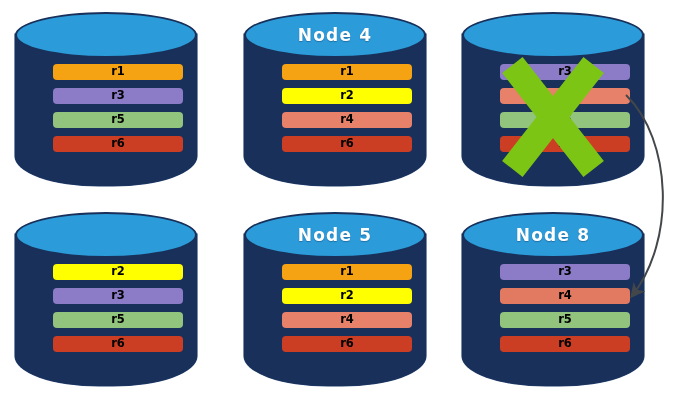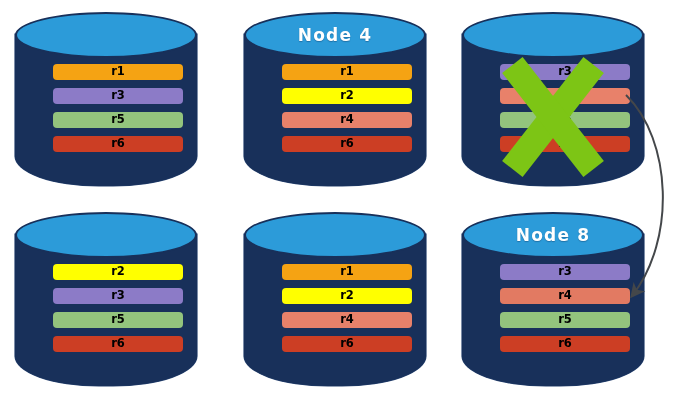--- a/index.html
+++ b/index.html
@@ -170,20 +170,21 @@
     </div>
     <div class="node" style="left: 244px; top: 212px;">
       <div class="cyl-body" style="background: rgb(24, 48, 90);"></div>
       <div class="records">
         <div class="rec" style="background: rgb(245, 163, 19);">r1</div>
         <div class="rec" style="background: rgb(255, 255, 0);">r2</div>
         <div class="rec" style="background: rgb(232, 129, 106);">r4</div>
         <div class="rec" style="background: rgb(204, 62, 36);">r6</div>
       </div>
       <div class="cyl-top" style="background: rgb(44, 155, 217);"></div>
+      <div class="cyl-title">Node 5</div>
     </div>
     <div class="node" style="left: 462px; top: 212px;">
       <div class="cyl-body" style="background: rgb(24, 48, 90);"></div>
       <div class="records">
         <div class="rec" style="background: rgb(140, 123, 199);">r3</div>
         <div class="rec" style="background: rgb(226, 122, 98);">r4</div>
         <div class="rec" style="background: rgb(147, 196, 125);">r5</div>
         <div class="rec" style="background: rgb(204, 62, 36);">r6</div>
       </div>
       <div class="cyl-top" style="background: rgb(44, 155, 217);"></div>

